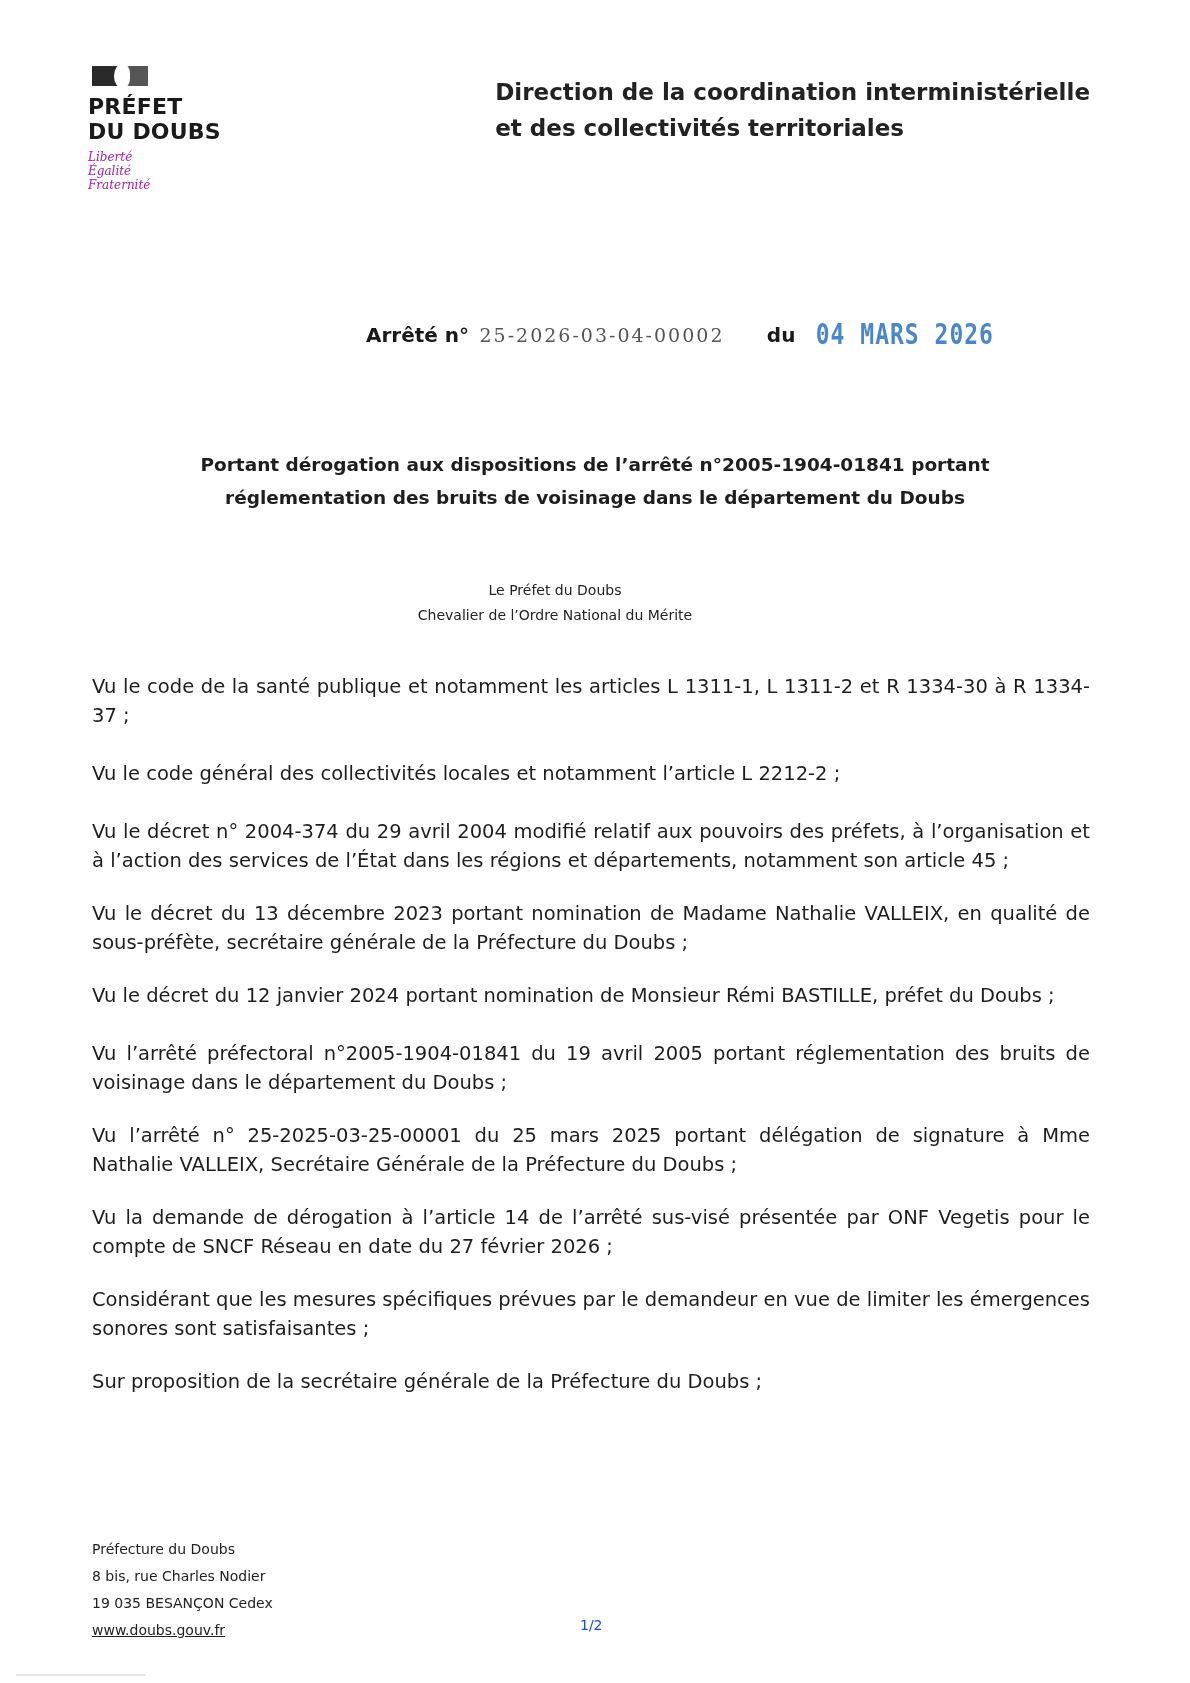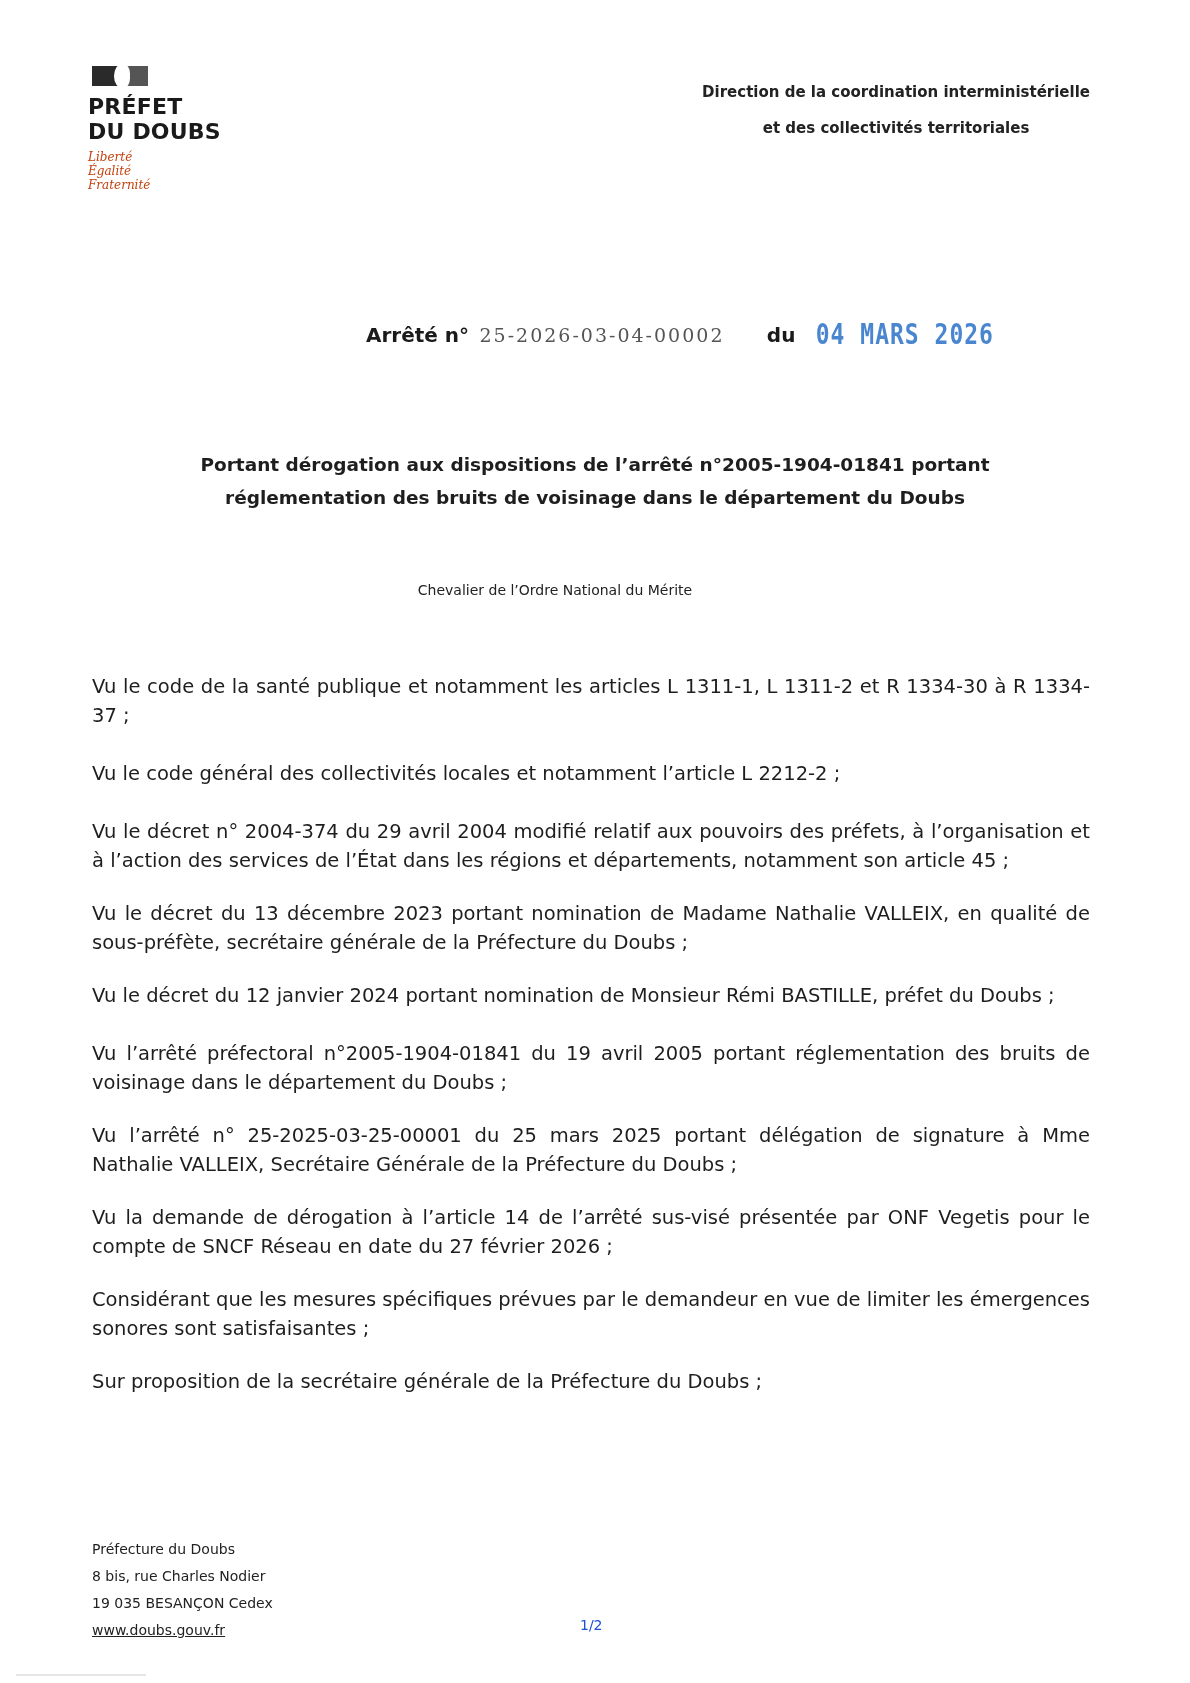--- a/index.html
+++ b/index.html
@@ -9,25 +9,25 @@
     }
     .logo-block { position: absolute; left: 88px; top: 62px; }
     .marianne { position: relative; width: 66px; height: 26px; }
     .marianne .m-left { position: absolute; left: 4px; top: 4px; width: 30px; height: 20px; background: #2a2a2a; }
     .marianne .m-right { position: absolute; left: 36px; top: 4px; width: 24px; height: 20px; background: #555; }
     .marianne .m-face { position: absolute; left: 26px; top: 2px; width: 16px; height: 24px; background: #fff; border-radius: 50% 40% 40% 50%; }
     .logo-title {
       font-family: "DejaVu Sans", sans-serif; font-weight: bold; font-size: 22px;
       line-height: 25px; color: #1a1a1a; margin-top: 6px; letter-spacing: 0.2px;
     }
-    .motto { font-family: "DejaVu Serif", serif; font-style: italic; font-size: 12px; line-height: 14px; color: #c2410c; margin-top: 6px; }
+    .motto { font-family: "DejaVu Serif", serif; font-style: italic; font-size: 12px; line-height: 14px; color: #a21caf; margin-top: 6px; }
 
     .direction {
-      position: absolute; right: 100px; top: 74px; text-align: center;
-      font-family: "DejaVu Sans", sans-serif; font-weight: bold; font-size: 15px; line-height: 36px; color: #222; margin-left: 8px;
+      position: absolute; right: 100px; top: 74px; text-align: left;
+      font-family: "DejaVu Sans", sans-serif; font-weight: bold; font-size: 23px; line-height: 36px; color: #222; margin-left: 8px;
     }
 
     .arrete-line {
       position: absolute; left: 366px; top: 321px; font-size: 20px; white-space: nowrap;
     }
     .arrete-label { font-weight: bold; color: #1a1a1a; margin-top: 10px; }
     .arrete-num {
       font-family: "DejaVu Serif", serif; font-size: 19px; color: #555;
       letter-spacing: 2px; margin-left: 4px;
     }
@@ -89,20 +89,21 @@
   <span class="arrete-du">du</span>
   <span class="stamp-date">04 MARS 2026</span>
 </div>
 
 <div class="subject">
   <div>Portant dérogation aux dispositions de l’arrêté n°2005-1904-01841 portant</div>
   <div>réglementation des bruits de voisinage dans le département du Doubs</div>
 </div>
 
 <div class="signatory">
+  <div>Le Préfet du Doubs</div>
   <div>Chevalier de l’Ordre National du Mérite</div>
 </div>
 
 <div class="considerants">
   <p class="vu">Vu le code de la santé publique et notamment les articles L 1311-1, L 1311-2 et R 1334-30 à R 1334-37 ;</p>
   <p class="vu">Vu le code général des collectivités locales et notamment l’article L 2212-2 ;</p>
   <p class="vu tight">Vu le décret n° 2004-374 du 29 avril 2004 modifié relatif aux pouvoirs des préfets, à l’organisation et à l’action des services de l’État dans les régions et départements, notamment son article 45 ;</p>
   <p class="vu tight">Vu le décret du 13 décembre 2023 portant nomination de Madame Nathalie VALLEIX, en qualité de sous-préfète, secrétaire générale de la Préfecture du Doubs ;</p>
   <p class="vu">Vu le décret du 12 janvier 2024 portant nomination de Monsieur Rémi BASTILLE, préfet du Doubs ;</p>
   <p class="vu tight">Vu l’arrêté préfectoral n°2005-1904-01841 du 19 avril 2005 portant réglementation des bruits de voisinage dans le département du Doubs ;</p>

